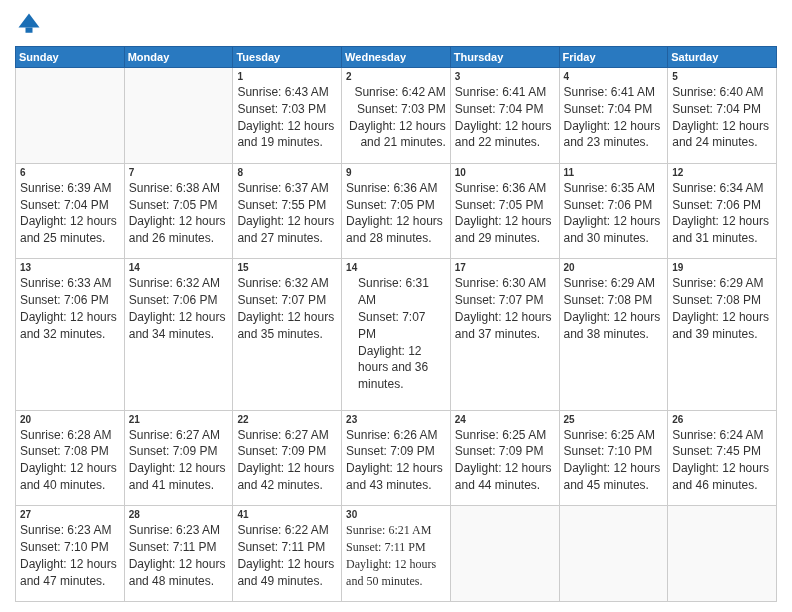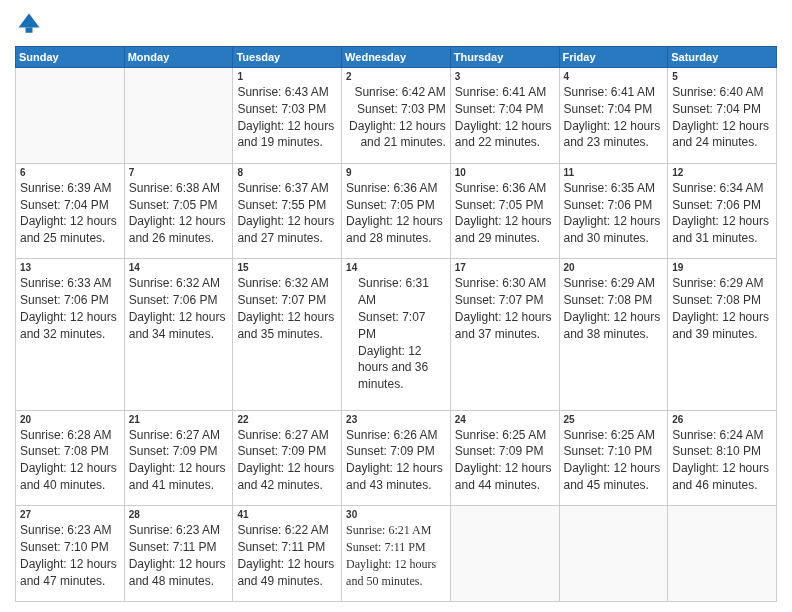--- a/index.html
+++ b/index.html
@@ -290,21 +290,21 @@
           </td>
           <td>
             <span class="day-num">25</span>
             <div class="day-info" style="white-space: pre-line;">Sunrise: 6:25 AM
 Sunset: 7:10 PM
 Daylight: 12 hours and 45 minutes.</div>
           </td>
           <td>
             <span class="day-num">26</span>
             <div class="day-info" style="white-space: pre-line;">Sunrise: 6:24 AM
-Sunset: 8:10 PM
+Sunset: 7:45 PM
 Daylight: 12 hours and 46 minutes.</div>
           </td>
         </tr>
         <tr class="row-last">
           <td>
             <span class="day-num">27</span>
             <div class="day-info" style="white-space: pre-line;">Sunrise: 6:23 AM
 Sunset: 7:10 PM
 Daylight: 12 hours and 47 minutes.</div>
           </td>

